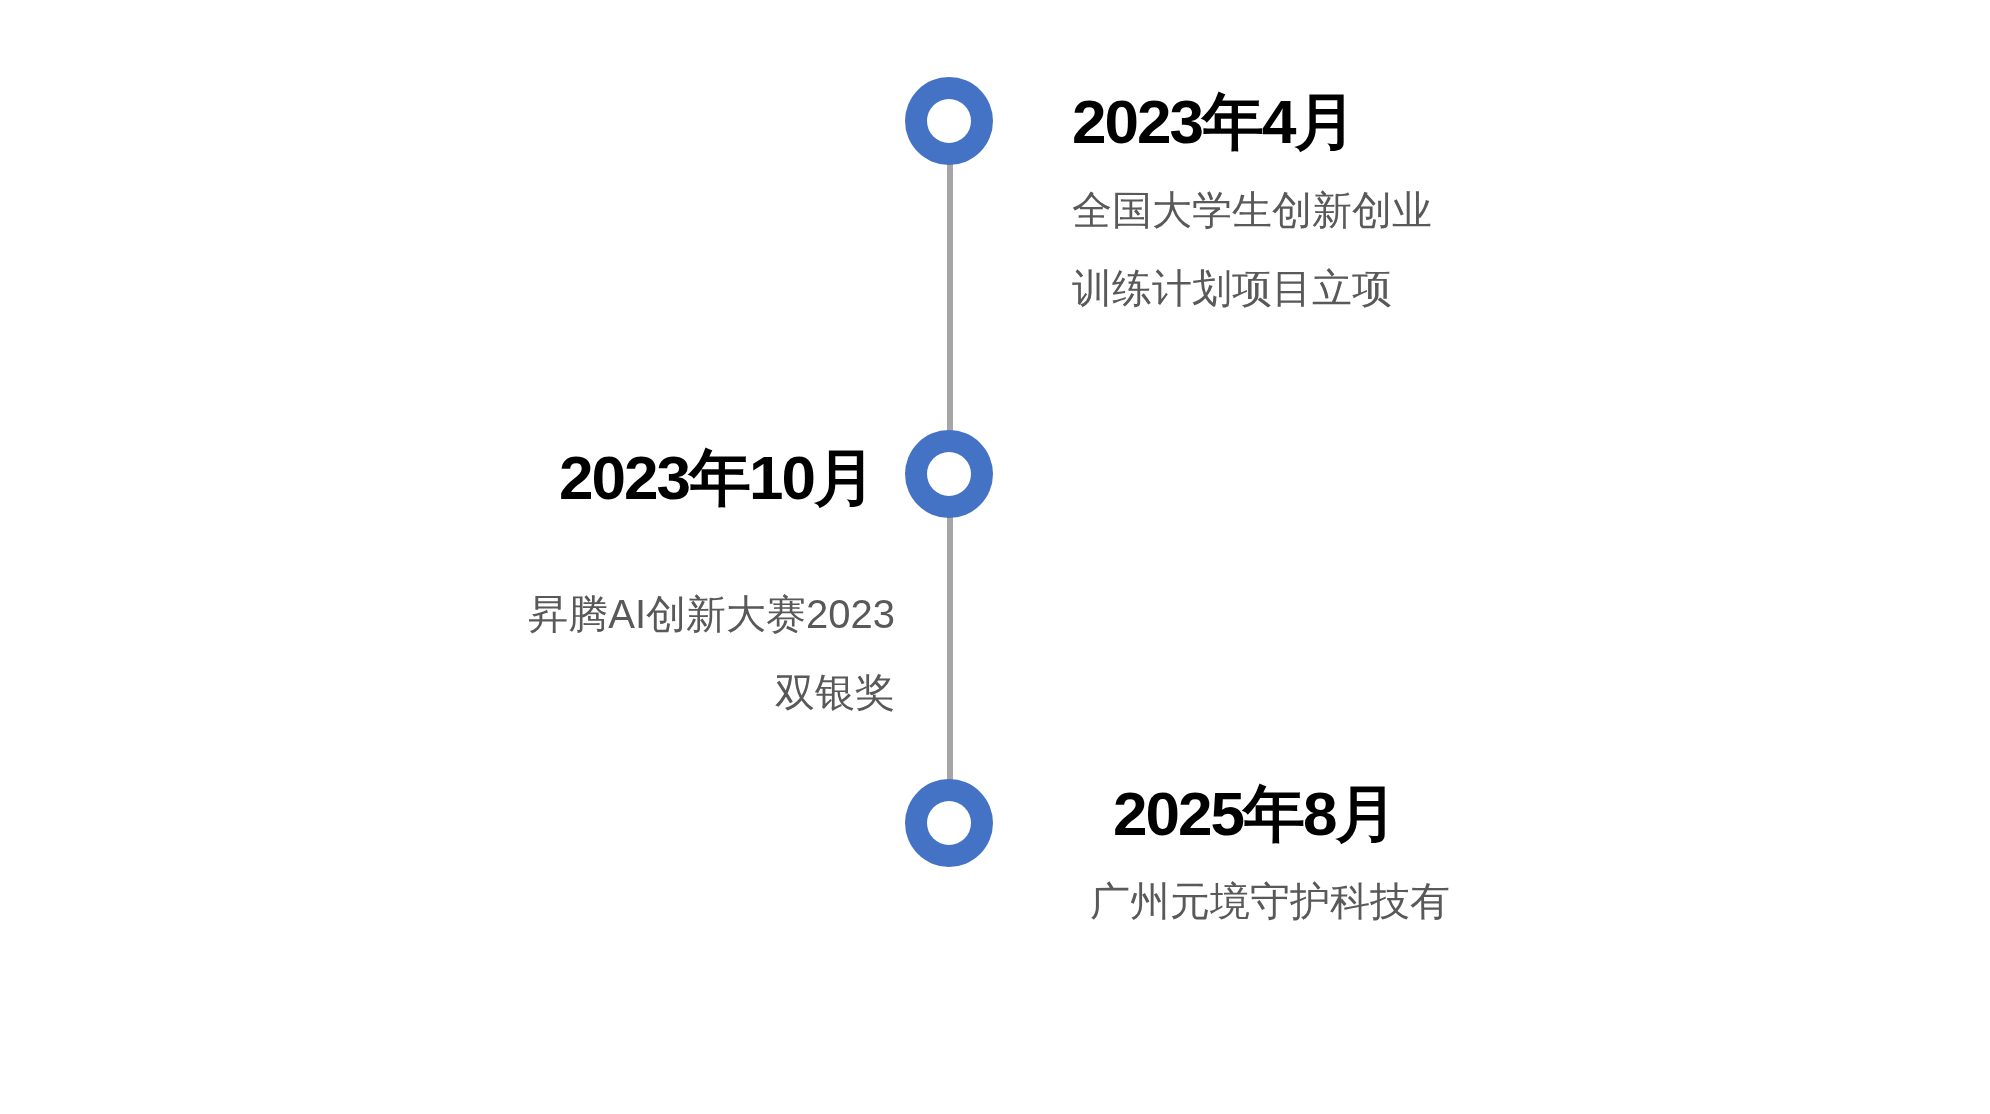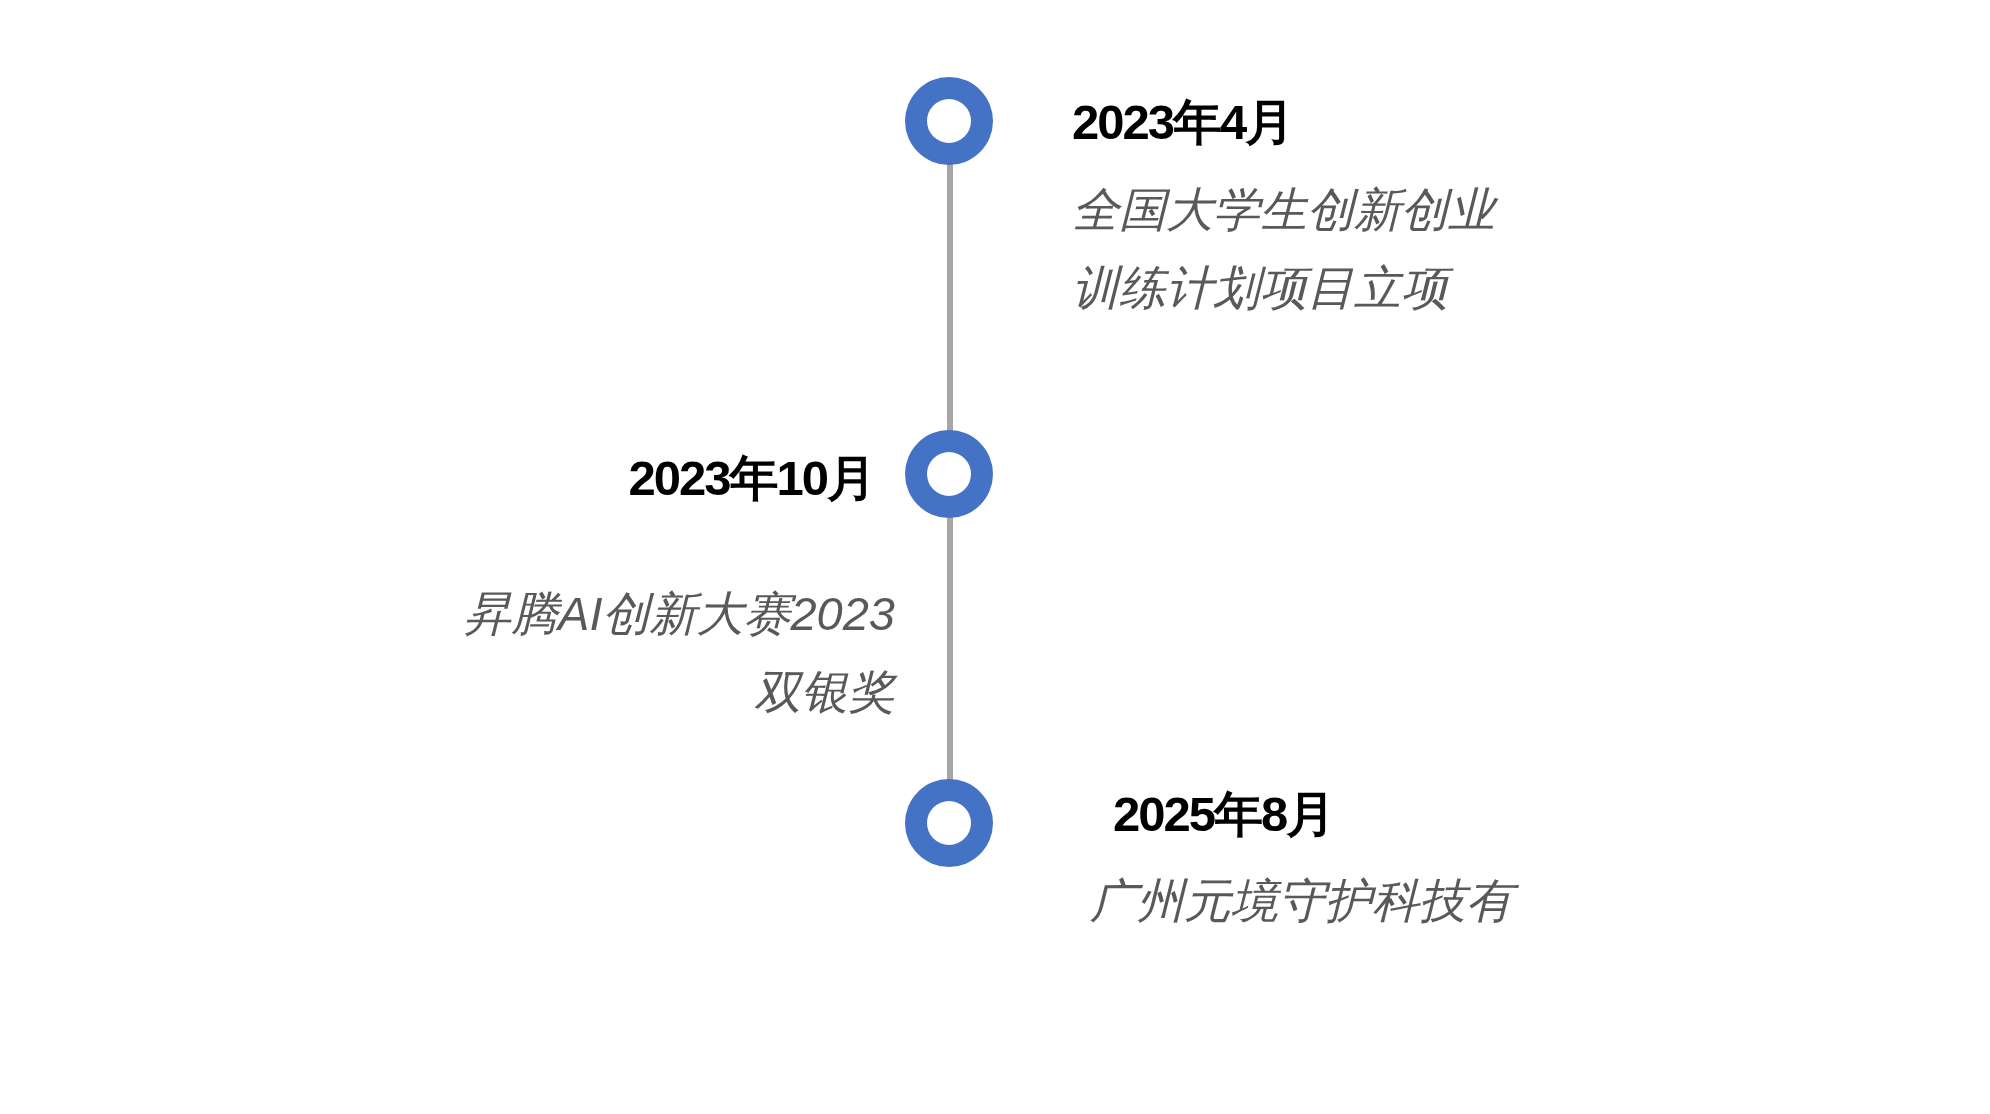--- a/index.html
+++ b/index.html
@@ -15,26 +15,25 @@
   .node {
     position:absolute; width:88px; height:88px; border-radius:50%;
     background:#4472c4; box-sizing:border-box;
   }
   .node::after {
     content:""; position:absolute; left:22px; top:22px; width:44px; height:44px;
     border-radius:50%; background:#ffffff;
   }
   .date {
     position:absolute; font-weight:bold; color:#000000;
-    font-size:49px; line-height:76px; letter-spacing:-2px; white-space:nowrap;
+    font-size:62px; line-height:76px; letter-spacing:-2px; white-space:nowrap;
   }
   .desc {
-    position:absolute; color:#595959; font-size:47px; line-height:78px;
+    position:absolute; color:#595959; font-size:40px; line-height:78px;
     white-space:nowrap;
-    font-style:italic;
   }
   .desc .line { display:block; }
   .right { text-align:right; }
 </style>
 </head>
 <body>
 
 <div>
   <div class="axis"></div>
 

